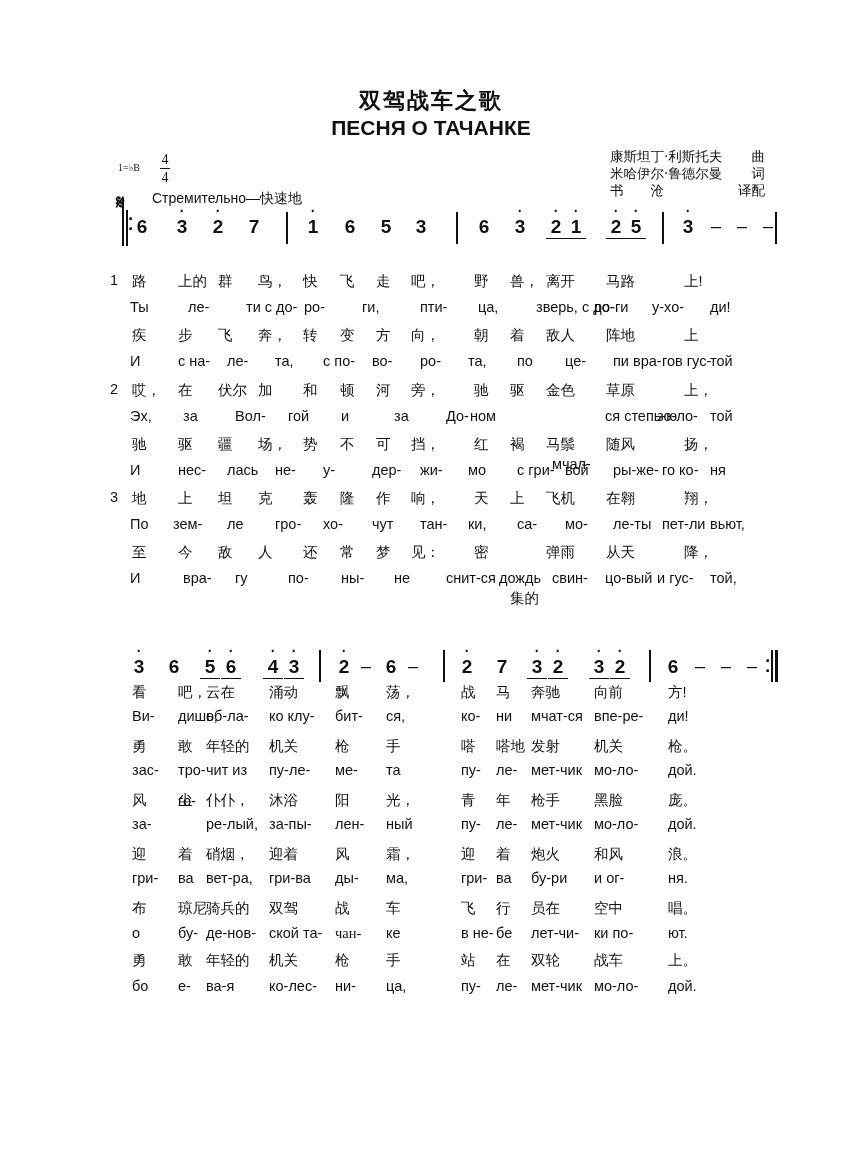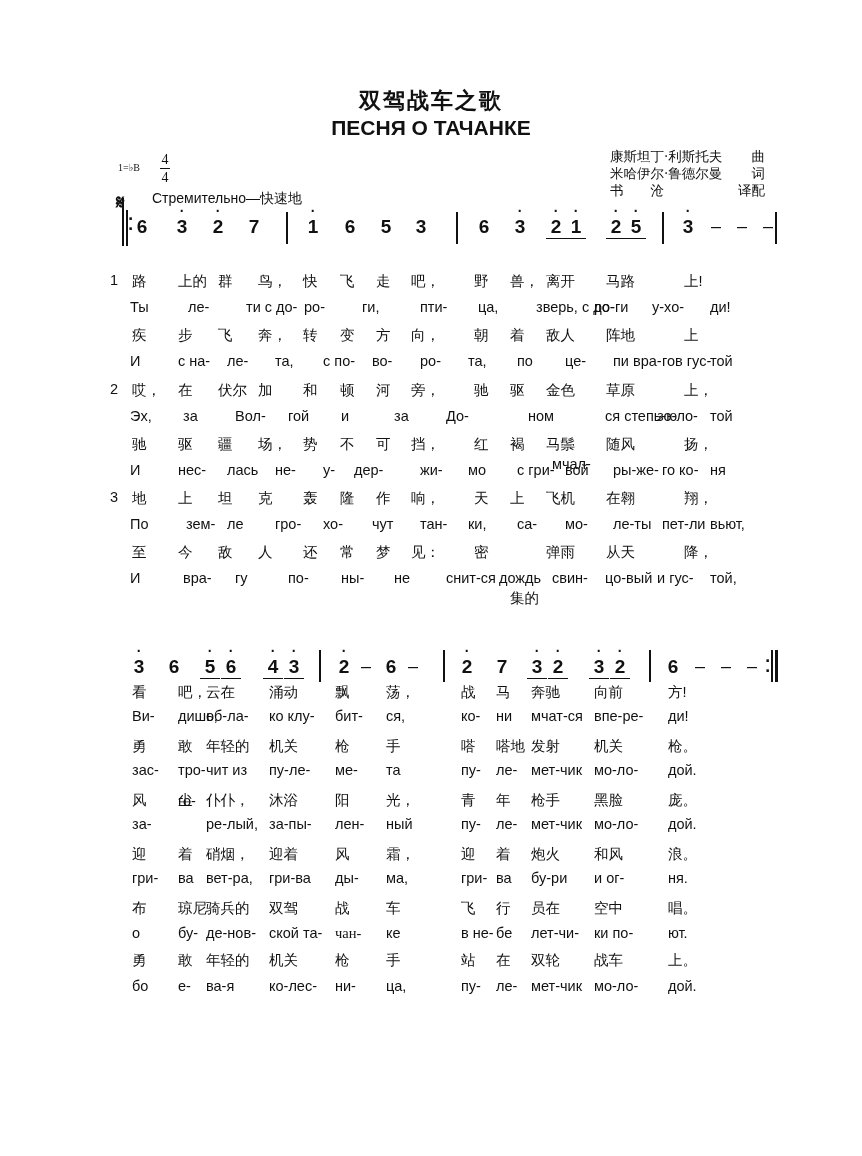--- a/index.html
+++ b/index.html
@@ -144,21 +144,21 @@
     <div class="lyric" style="left: 546px; top: 381px;">金色</div>
     <div class="lyric" style="left: 606px; top: 381px;">草原</div>
     <div class="lyric" style="left: 684px; top: 381px;">上，</div>
     <div class="lyric" style="left: 130px; top: 408px;">Эх,</div>
     <div class="lyric" style="left: 183px; top: 408px;">за</div>
     <div class="lyric" style="left: 235px; top: 408px;">Вол-</div>
     <div class="lyric" style="left: 288px; top: 408px;">гой</div>
     <div class="lyric" style="left: 341px; top: 408px;">и</div>
     <div class="lyric" style="left: 394px; top: 408px;">за</div>
     <div class="lyric" style="left: 446px; top: 408px;">До-</div>
-    <div class="lyric" style="left: 528px; top: 408px;">ном</div>
+    <div class="lyric" style="left: 470px; top: 408px;">ном</div>
     <div class="lyric" style="left: 552px; top: 408px; margin-top: 48px;">мчал-</div>
     <div class="lyric" style="left: 605px; top: 408px;">ся степь-ю</div>
     <div class="lyric" style="left: 657px; top: 408px;">зо-ло-</div>
     <div class="lyric" style="left: 710px; top: 408px;">той</div>
     <div class="lyric" style="left: 132px; top: 435px;">驰</div>
     <div class="lyric" style="left: 178px; top: 435px;">驱</div>
     <div class="lyric" style="left: 218px; top: 435px;">疆</div>
     <div class="lyric" style="left: 258px; top: 435px;">场，</div>
     <div class="lyric" style="left: 303px; top: 435px;">势</div>
     <div class="lyric" style="left: 340px; top: 435px;">不</div>
@@ -167,21 +167,21 @@
     <div class="lyric" style="left: 474px; top: 435px;">红</div>
     <div class="lyric" style="left: 510px; top: 435px;">褐</div>
     <div class="lyric" style="left: 546px; top: 435px;">马鬃</div>
     <div class="lyric" style="left: 606px; top: 435px;">随风</div>
     <div class="lyric" style="left: 684px; top: 435px;">扬，</div>
     <div class="lyric" style="left: 130px; top: 462px;">И</div>
     <div class="lyric" style="left: 178px; top: 462px;">нес-</div>
     <div class="lyric" style="left: 227px; top: 462px;">лась</div>
     <div class="lyric" style="left: 275px; top: 462px;">не-</div>
     <div class="lyric" style="left: 323px; top: 462px;">у-</div>
-    <div class="lyric" style="left: 354px; top: 462px; text-align: center;">дер-</div>
+    <div class="lyric" style="left: 372px; top: 462px; text-align: center;">дер-</div>
     <div class="lyric" style="left: 420px; top: 462px;">жи-</div>
     <div class="lyric" style="left: 468px; top: 462px;">мо</div>
     <div class="lyric" style="left: 517px; top: 462px;">с гри-</div>
     <div class="lyric" style="left: 565px; top: 462px;">вой</div>
     <div class="lyric" style="left: 613px; top: 462px;">ры-же-</div>
     <div class="lyric" style="left: 662px; top: 462px;">го ко-</div>
     <div class="lyric" style="left: 710px; top: 462px;">ня</div>
     <div class="vnum" style="left: 110px; top: 489px;">3</div>
     <div class="lyric" style="left: 132px; top: 489px;">地</div>
     <div class="lyric" style="left: 178px; top: 489px;">上</div>
@@ -190,21 +190,21 @@
     <div class="lyric" style="left: 303px; top: 489px;">轰</div>
     <div class="lyric" style="left: 340px; top: 489px;">隆</div>
     <div class="lyric" style="left: 376px; top: 489px;">作</div>
     <div class="lyric" style="left: 411px; top: 489px;">响，</div>
     <div class="lyric" style="left: 474px; top: 489px;">天</div>
     <div class="lyric" style="left: 510px; top: 489px;">上</div>
     <div class="lyric" style="left: 546px; top: 489px;">飞机</div>
     <div class="lyric" style="left: 606px; top: 489px;">在翱</div>
     <div class="lyric" style="left: 684px; top: 489px;">翔，</div>
     <div class="lyric" style="left: 130px; top: 516px;">По</div>
-    <div class="lyric" style="left: 186px; top: 516px;">зем-</div>
+    <div class="lyric" style="left: 173px; top: 516px;">зем-</div>
     <div class="lyric" style="left: 227px; top: 516px;">ле</div>
     <div class="lyric" style="left: 275px; top: 516px;">гро-</div>
     <div class="lyric" style="left: 323px; top: 516px;">хо-</div>
     <div class="lyric" style="left: 372px; top: 516px;">чут</div>
     <div class="lyric" style="left: 420px; top: 516px;">тан-</div>
     <div class="lyric" style="left: 468px; top: 516px;">ки,</div>
     <div class="lyric" style="left: 517px; top: 516px;">са-</div>
     <div class="lyric" style="left: 565px; top: 516px;">мо-</div>
     <div class="lyric" style="left: 613px; top: 516px;">ле-ты</div>
     <div class="lyric" style="left: 662px; top: 516px;">пет-ли</div>

